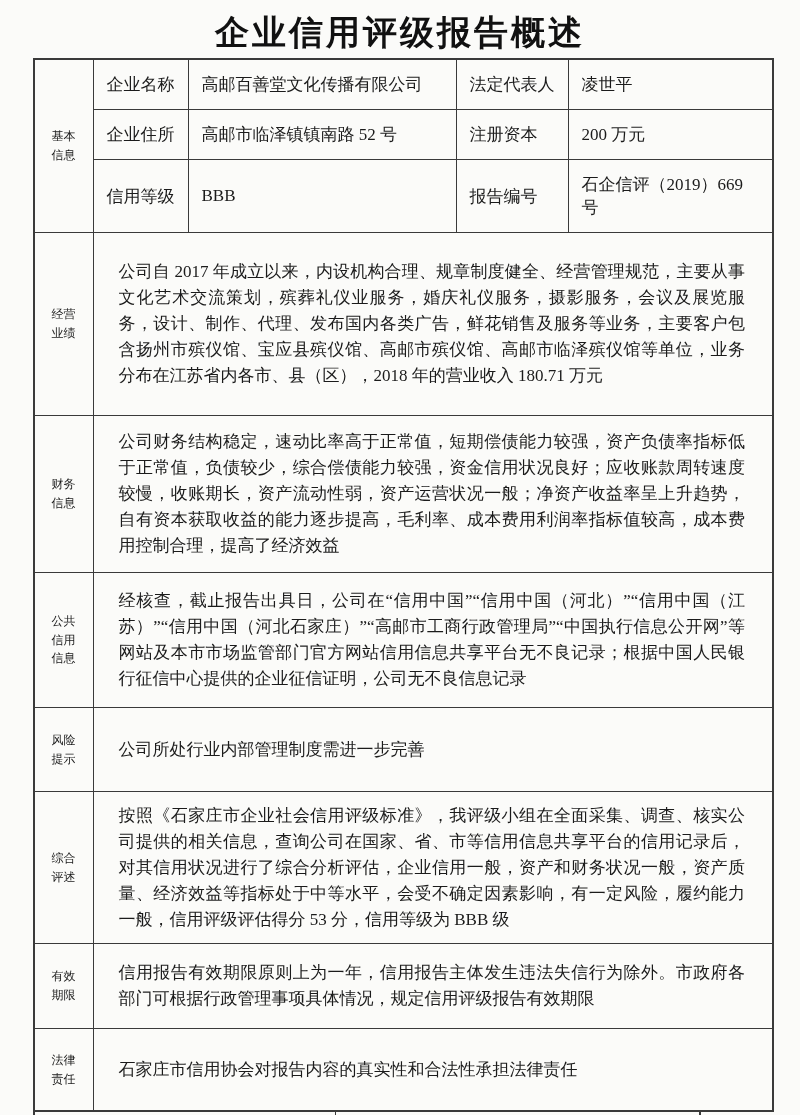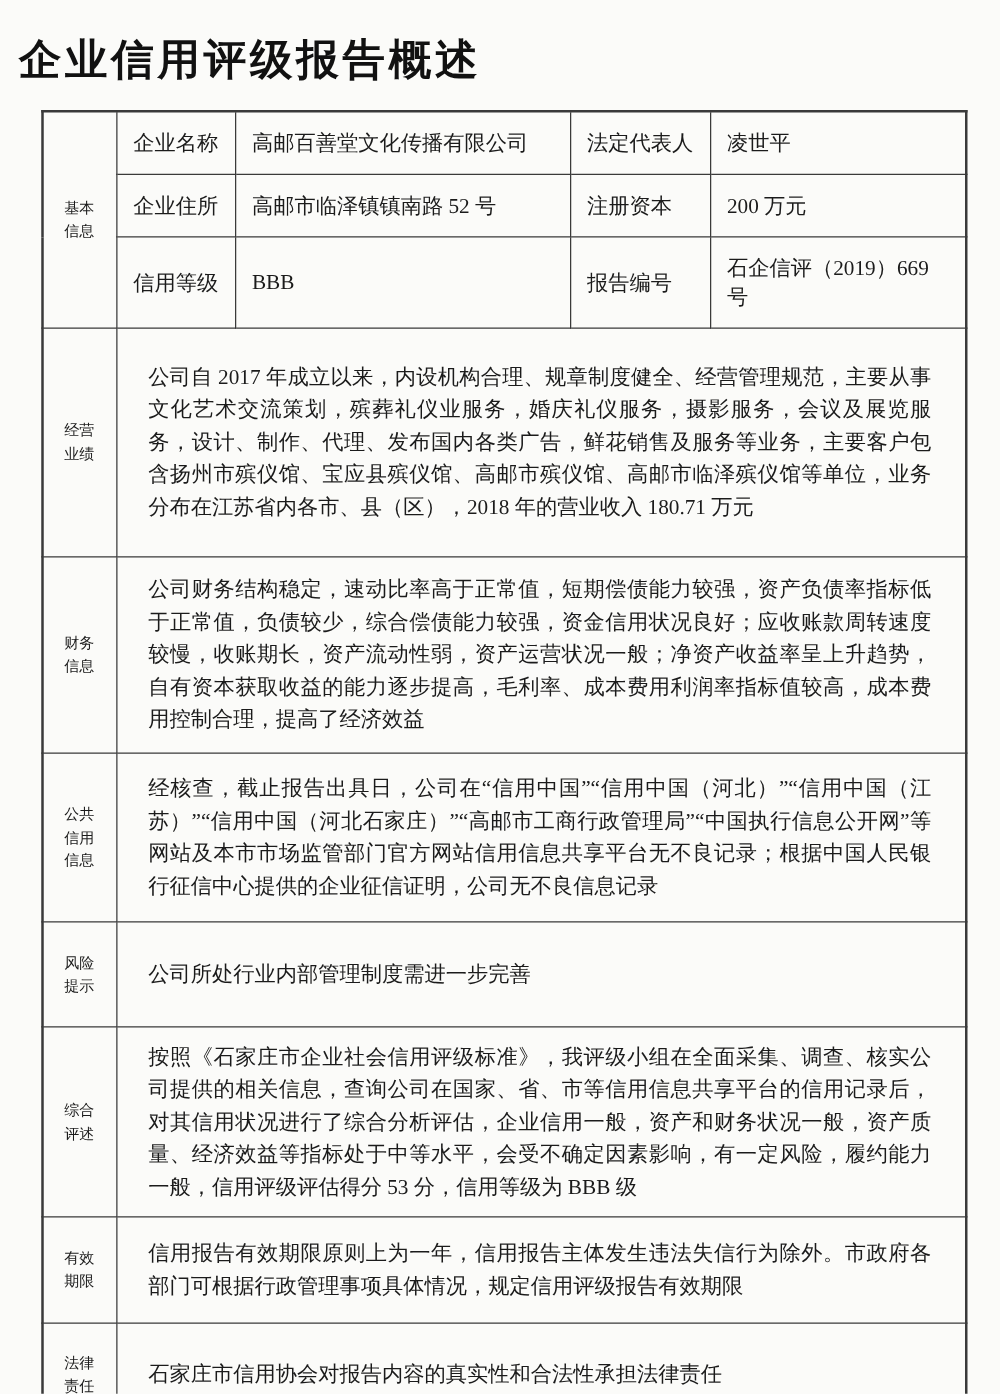--- a/index.html
+++ b/index.html
@@ -5,23 +5,24 @@
   html,body{margin:0;padding:0;}
   body{
     width:800px;height:1115px;
     background:#fbfbf9;
     font-family:"Liberation Serif","DejaVu Serif",serif;
     color:var(--ink,#1b1b1b);
     position:relative;
     overflow:hidden;
   }
   .page-title{
-    margin:15px;
+    margin:0;
     padding-top:10px;
     height:48px;
+    text-align:center;
     font-size:34px;
     font-weight:bold;
     letter-spacing:3px;
     color:#111;
   }
   table.report{
     border-collapse:collapse;
     table-layout:fixed;
     margin-left:33px;
     width:739px;

